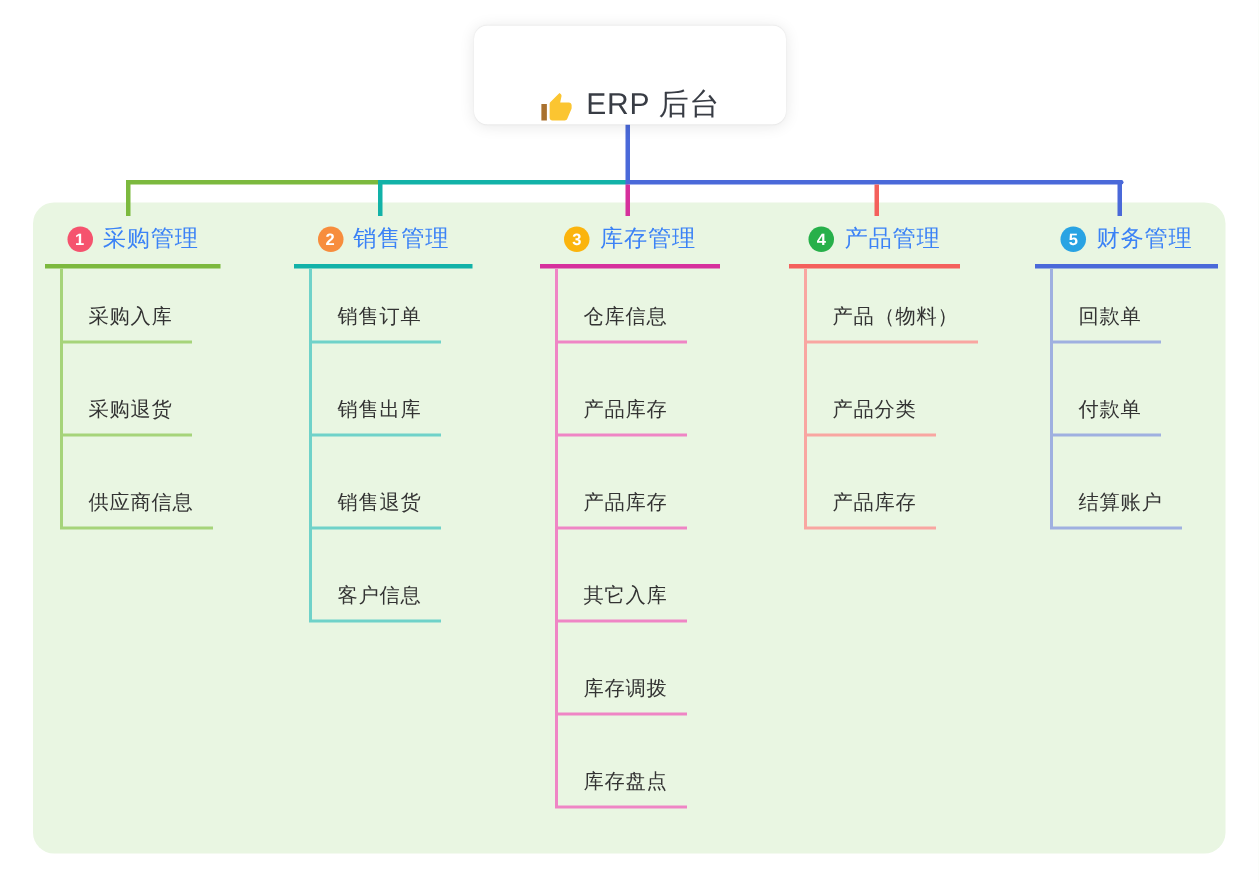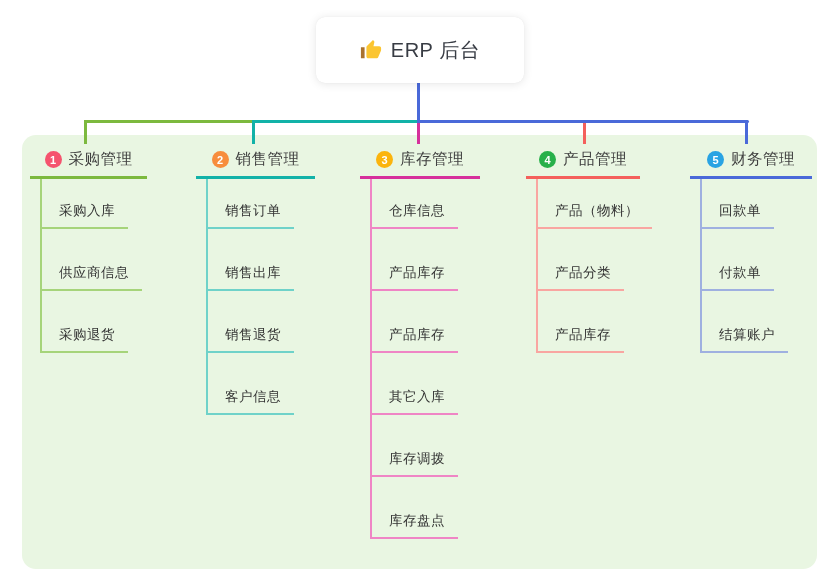--- a/index.html
+++ b/index.html
@@ -2,21 +2,21 @@
 <html><head>
 <meta charset="utf-8">
 <style>
   html,body{margin:0;padding:0;background:#ffffff;}
   body{font-family:"Liberation Sans","DejaVu Sans",sans-serif;}
   .canvas{position:relative;width:839px;height:588px;background:#ffffff;overflow:hidden;}
 
   
   .root-card{position:absolute;left:316px;top:17px;width:208px;height:66px;background:#ffffff;
     border-radius:9px;box-shadow:0 1px 10px rgba(0,0,0,.10),0 0 1px rgba(0,0,0,.08);
-    display:flex;align-items:center;justify-content:center;z-index:3;}
+    display:flex;align-items:flex-end;justify-content:center;z-index:3;}
   .root-card .root-label{font-size:20px;color:#383c44;font-weight:500;letter-spacing:.5px;}
   .thumb-icon{width:22px;height:22px;margin-right:9px;flex:0 0 auto;}
 
   
   .line{position:absolute;z-index:1;}
   .stem{left:417px;top:83px;width:3px;height:38px;}
   .bar{top:120px;height:3px;}
   .bar.seg1{left:84px;width:170px;}
   .bar.seg2{left:252px;width:167px;}
   .bar.seg3{left:417px;width:332px;border-radius:0 2px 2px 0;}
@@ -33,21 +33,21 @@
   .branch{position:absolute;top:143px;z-index:2;}
   .b0{left:30px;width:117px;}
   .b1{left:196px;width:119px;}
   .b2{left:360px;width:120px;}
   .b3{left:526px;width:114px;}
   .b4{left:690px;width:122px;}
   .branch-title{height:33px;border-bottom:3px solid var(--c);display:flex;align-items:center;
     justify-content:center;white-space:nowrap;cursor:default;}
   .badge{width:17px;height:17px;border-radius:50%;background:var(--bc);color:#fff;font-size:11px;
     font-weight:bold;display:flex;align-items:center;justify-content:center;margin-right:7px;flex:0 0 auto;}
-  .branch-label{font-size:15.5px;color:#404040;font-weight:500;letter-spacing:.5px;}
+  .branch-label{font-size:15.5px;color:#3b82f6;font-weight:500;letter-spacing:.5px;}
   .children{margin-left:10px;border-left:2px solid var(--lc);}
   .child{width:fit-content;height:62px;border-bottom:2px solid var(--lc);display:flex;
     align-items:flex-end;padding:0 13px 7px 17px;white-space:nowrap;box-sizing:border-box;}
   .child:first-child{height:50px;}
   .child span{font-size:13.5px;color:#333333;letter-spacing:.5px;}
 </style>
 </head>
 <body>
 
 <div class="canvas">
@@ -75,24 +75,24 @@
   <div class="branch b0" style="--c: #7cb93e; --lc: #a6d47a; --bc: #f5536e;">
     <div class="branch-title">
       <span class="badge">1</span>
       <span class="branch-label">采购管理</span>
     </div>
     <div class="children">
       <div class="child">
           <span>采购入库</span>
         </div>
       <div class="child">
-          <span>供应商信息</span>
+          <span>采购退货</span>
         </div>
       <div class="child">
-          <span>采购退货</span>
+          <span>供应商信息</span>
         </div>
     </div>
   </div>
 
   <div class="branch b1" style="--c: #12b2a8; --lc: #6fd2c9; --bc: #f78d3d;">
     <div class="branch-title">
       <span class="badge">2</span>
       <span class="branch-label">销售管理</span>
     </div>
     <div class="children">

